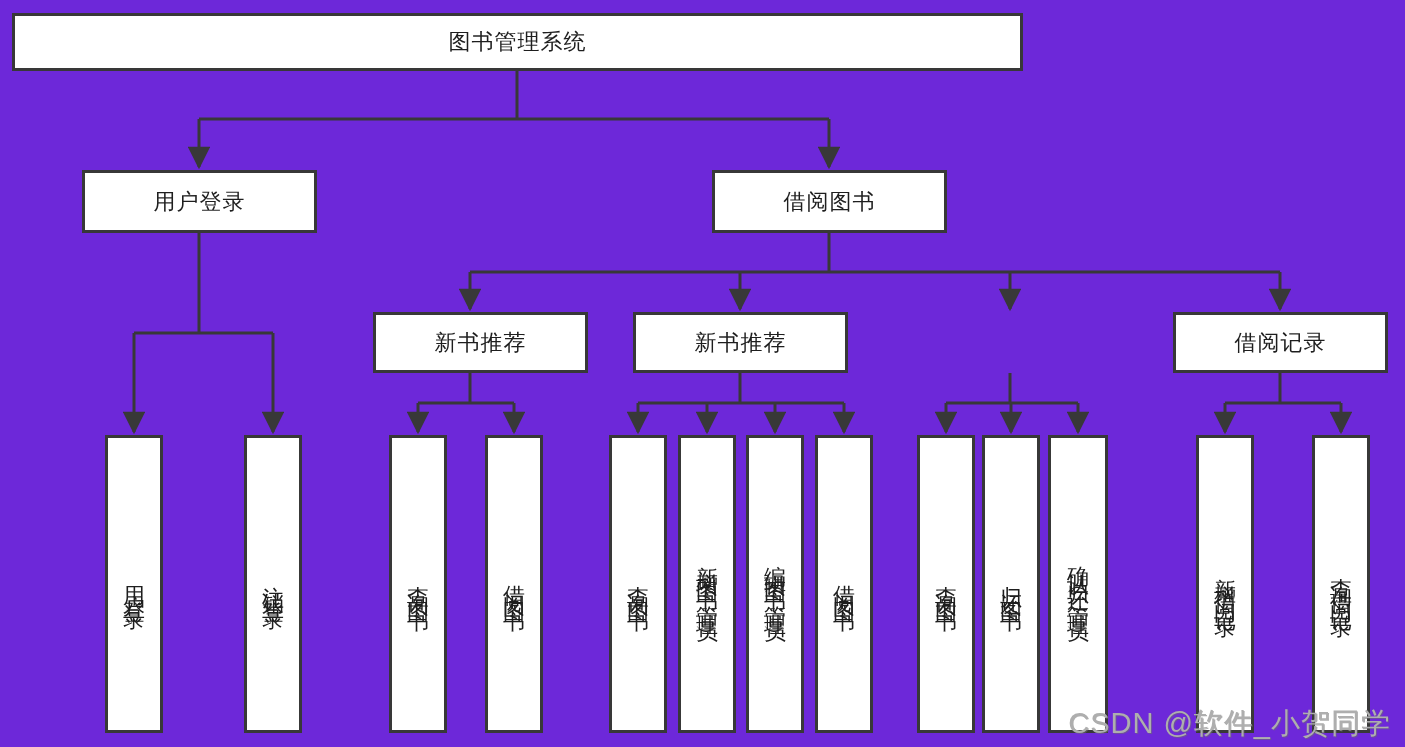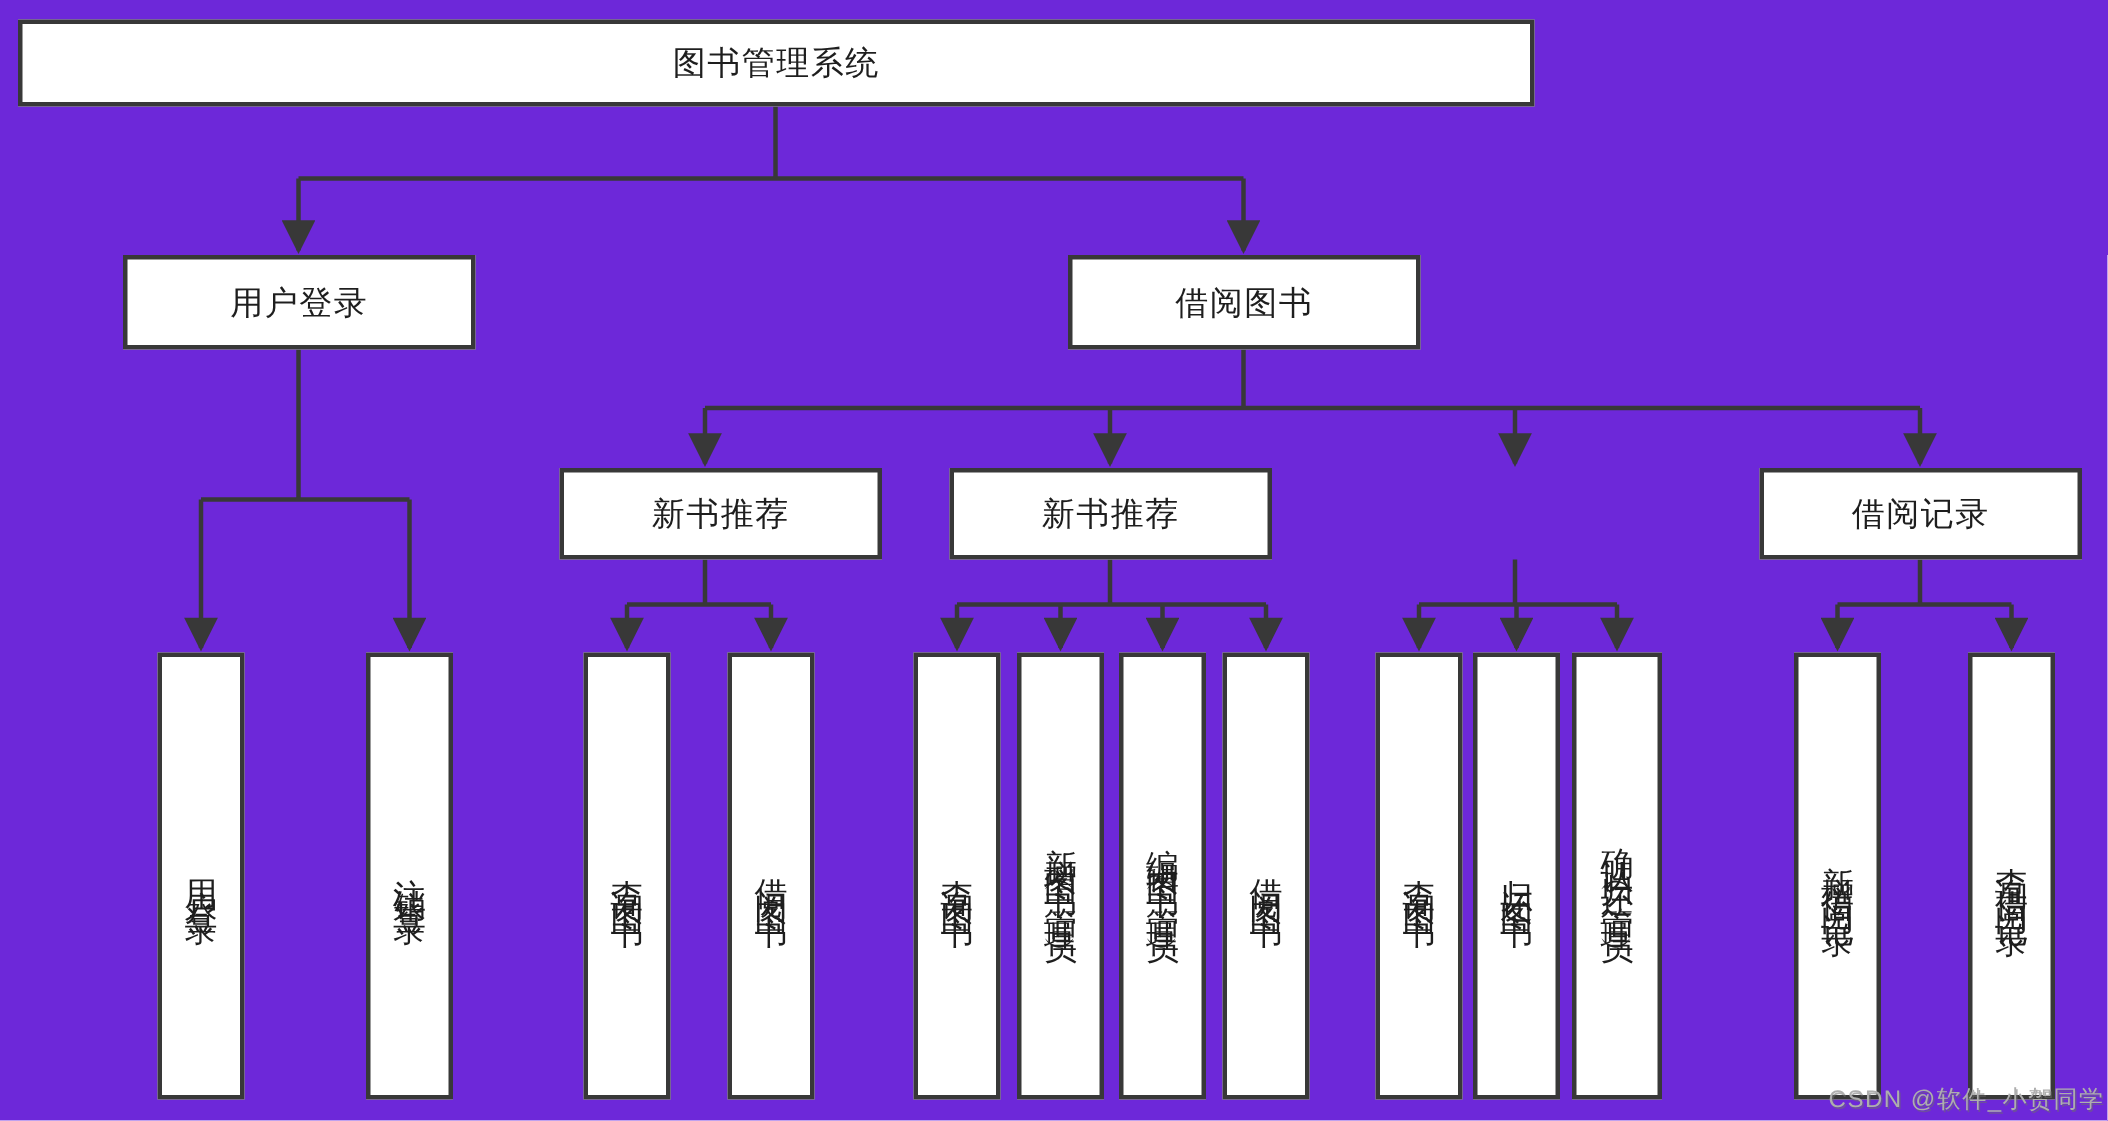--- a/index.html
+++ b/index.html
@@ -39,23 +39,23 @@
     justify-content: center;
     font-size: 22px;
     color: #1e1e1e;
     writing-mode: vertical-rl;
     text-orientation: mixed;
     letter-spacing: 8px;
     line-height: 1;
   }
   .watermark {
     position: absolute;
-    right: 2px;
+    right: 14px;
     bottom: 3px;
-    font-size: 16px;
+    font-size: 29px;
     color: #aeaeae;
     text-shadow: 1px 1px 0 rgba(110,110,110,0.55);
     letter-spacing: 1px;
     white-space: nowrap;
     z-index: 10;
   }
 </style>
 </head>
 <body>
 

